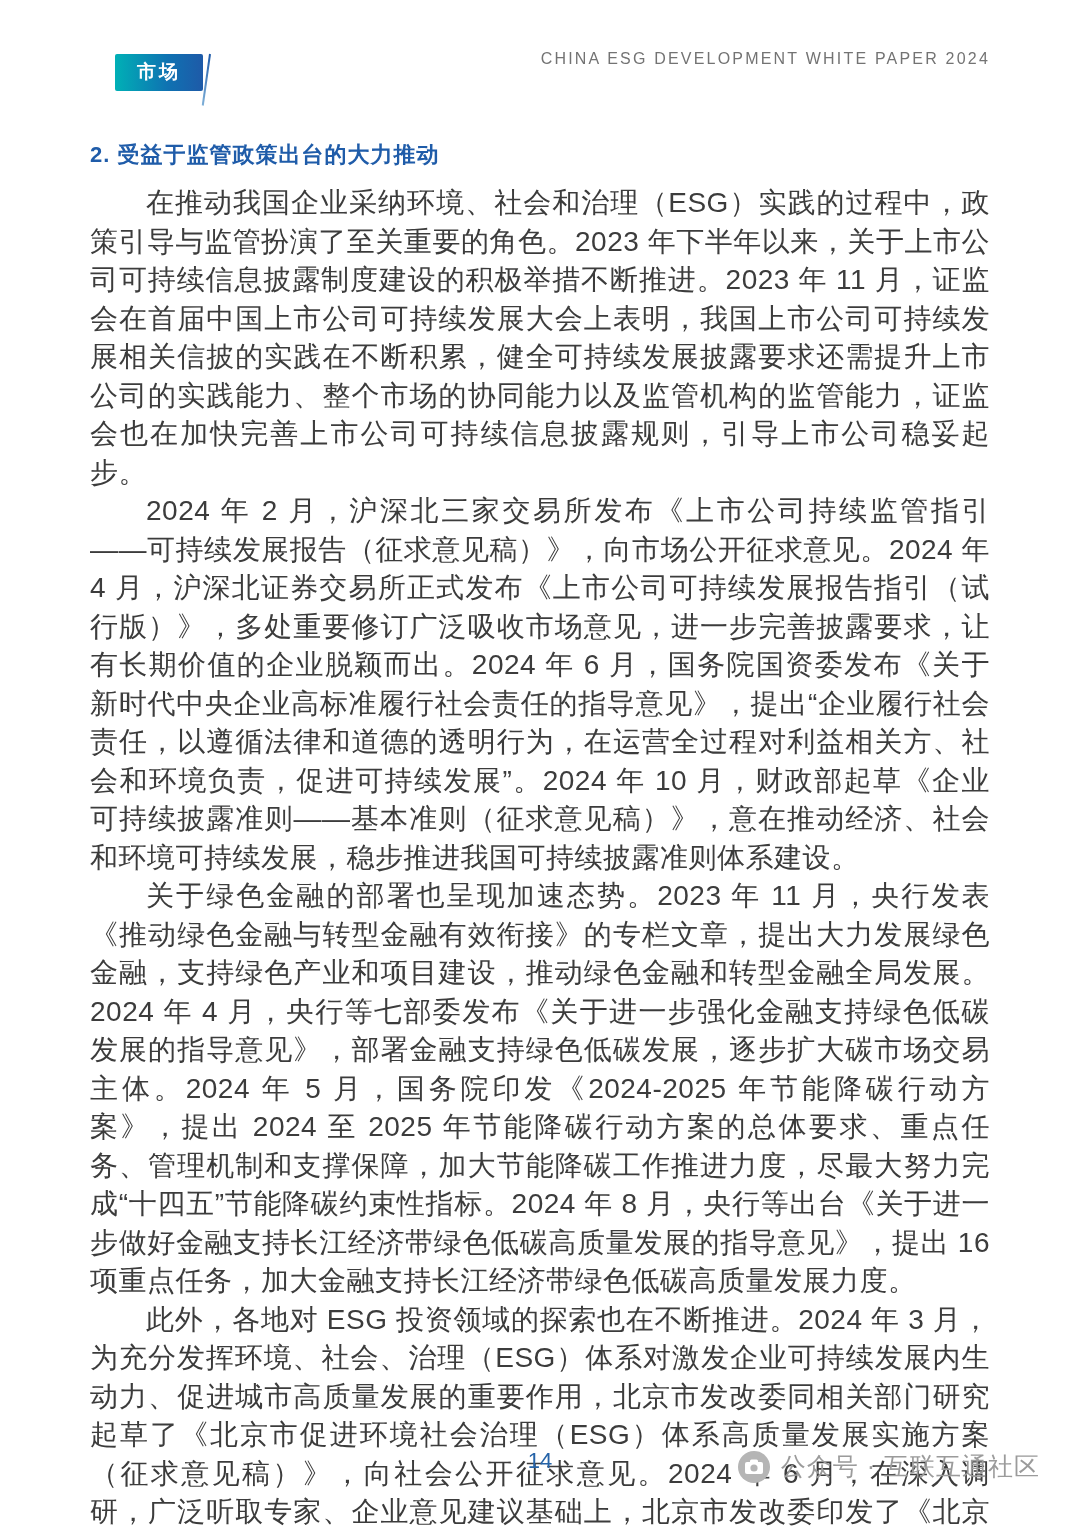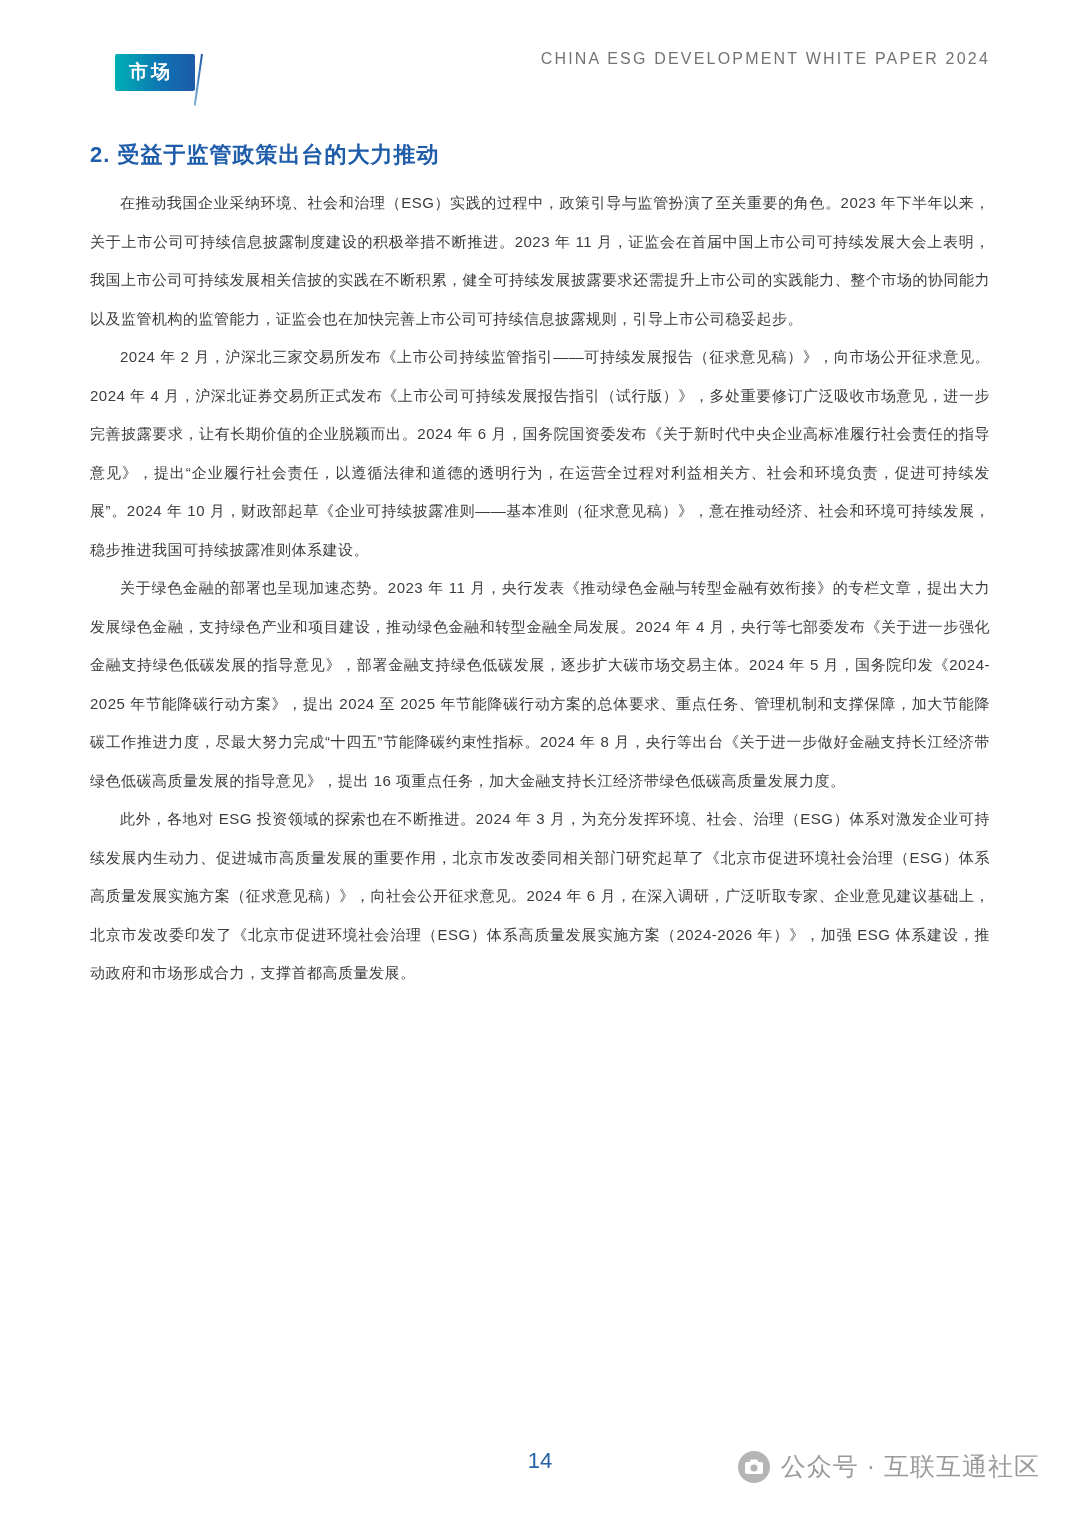--- a/index.html
+++ b/index.html
@@ -30,21 +30,21 @@
     justify-content: space-between;
     align-items: flex-start;
   }
   .badge-wrap {
     position: relative;
     margin-left: 25px;
     margin-top: 4px;
   }
   .badge {
     display: inline-block;
-    padding: 5px 22px 6px 14px;
+    padding: 5px 22px 6px 22px;
     background: linear-gradient(90deg, #00b0b6 0%, #0f72b2 60%, #1e5aa8 100%);
     color: #ffffff;
     font-size: 19px;
     font-weight: bold;
     letter-spacing: 3px;
     border-radius: 2px;
   }
   .badge-line {
     position: absolute;
     top: 0;
@@ -77,21 +77,21 @@
     right: 90px;
   }
   .section-heading {
     color: #1f5ca9;
     font-size: 22px;
     font-weight: bold;
     letter-spacing: 1px;
     margin-bottom: 14px;
   }
   .content p {
-    font-size: 15px;
+    font-size: 28px;
     line-height: 38.5px;
     text-align: justify;
     text-indent: 2em;
     color: #3c3c3c;
     letter-spacing: 0.5px;
   }
 
   
   .page-number {
     position: absolute;

